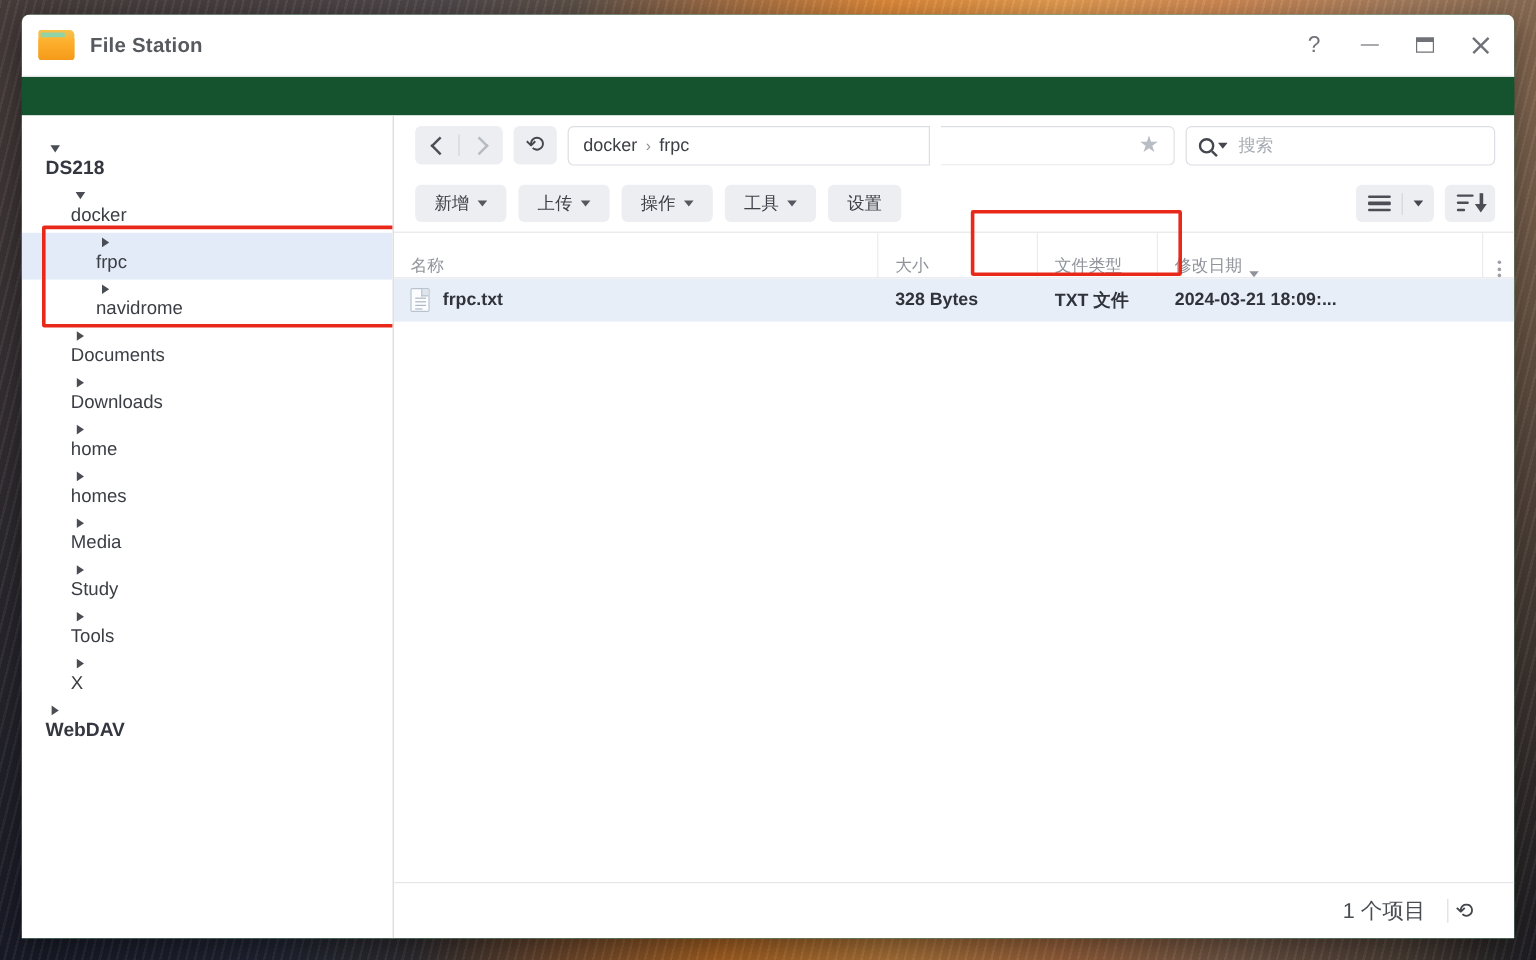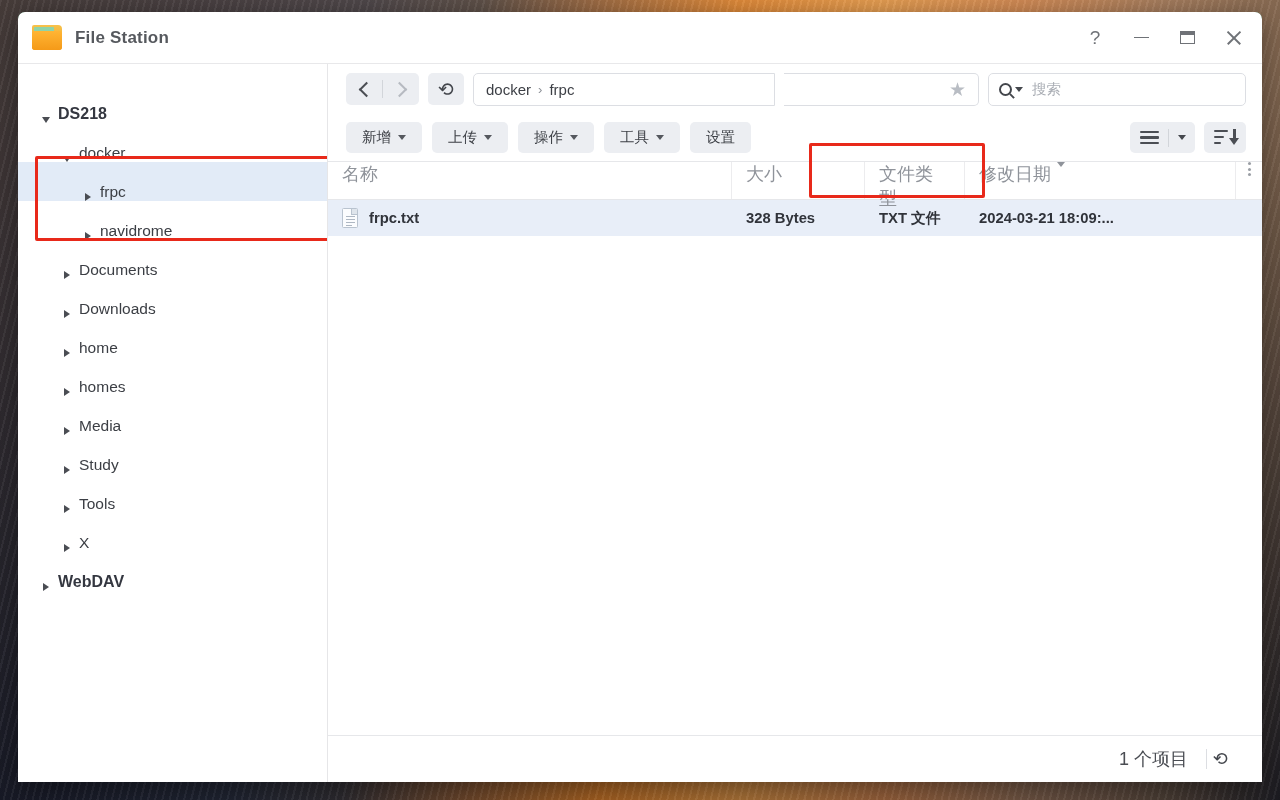--- a/index.html
+++ b/index.html
@@ -24,21 +24,21 @@
   }
 
   
   .window {
     position: absolute; left: 18px; top: 12px;
     width: 1244px; height: 770px;
     background: #14532d;
     border-radius: 7px 7px 0 0;
     box-shadow: 0 5px 24px rgba(0,0,0,0.42);
     overflow: hidden;
-    display: flex; flex-direction: column;
+    display: flex; flex-direction: column; gap: 32px;
   }
 
   
   .titlebar {
     height: 52px; flex: 0 0 52px;
     display: flex; align-items: center;
     background: #fff;
     border-bottom: 1px solid #e8e8ea;
     padding: 0 6px 0 14px;
   }
@@ -84,24 +84,25 @@
   
   .sidebar {
     width: 310px; flex: 0 0 310px;
     background: #fff;
     border-right: 1px solid #e6e6e8;
     padding-top: 20px;
     overflow: hidden;
     position: relative;
   }
   .tree-row {
-    display: flex; align-items: flex-end;
+    display: flex; align-items: flex-start;
     height: 39px; cursor: pointer;
     font-size: 15.5px; color: #3b3e44;
     padding-right: 10px;
+    flex-direction: column;
   }
   .tree-row.selected { background: #e2ebf7; }
   .tree-row.root { font-weight: bold; color: #343740; font-size: 16px; }
   .caret {
     width: 16px; flex: 0 0 16px; display: flex; align-items: center; justify-content: center;
     color: #5a5d63; font-size: 9px; margin-right: 4px;
   }
   .caret .tri-r {
     width:0;height:0;border-left:6px solid #4a4d53;border-top:4.5px solid transparent;border-bottom:4.5px solid transparent;
   }
@@ -190,21 +191,21 @@
   .sort-ico .arr { position:absolute; right:0; top:0px; width:2.6px; height:12px; background:#4b4e54; }
   .sort-ico .arrhead {
     position:absolute; right:-3.2px; bottom:1px; width:0;height:0;
     border-top:7px solid #4b4e54; border-left:5.5px solid transparent; border-right:5.5px solid transparent;
   }
 
   
   .table-wrap { flex: 1; display: flex; flex-direction: column; min-height: 0; border-top: 1px solid #e6e7ea; }
   .thead { display: flex; height: 38px; flex: 0 0 38px; align-items: stretch; border-bottom: 1px solid #e6e7ea; }
   .th {
-    display: flex; align-items: flex-start; font-size: 18px; color: #8f939a;
+    display: flex; align-items: flex-end; font-size: 14px; color: #8f939a;
     padding: 0 14px; border-right: 1px solid #ececee; cursor: pointer; position: relative;
   }
   .th.c-name { width: 404px; flex: 0 0 404px; }
   .th.c-size { width: 133px; flex: 0 0 133px; }
   .th.c-type { width: 100px; flex: 0 0 100px; }
   .th.c-date { flex: 1 1 auto; min-width: 0; }
   .th.c-opts { width: 26px; flex: 0 0 26px; border-right: none; justify-content: center; padding: 0; }
   .th .tri-down-sm { border-top-color: #8f939a; margin-left: 6px; }
   .kebab { display: flex; flex-direction: column; gap: 2.5px; }
   .kebab i { width: 3px; height: 3px; background: #9a9ea5; border-radius: 50%; display: block; }

